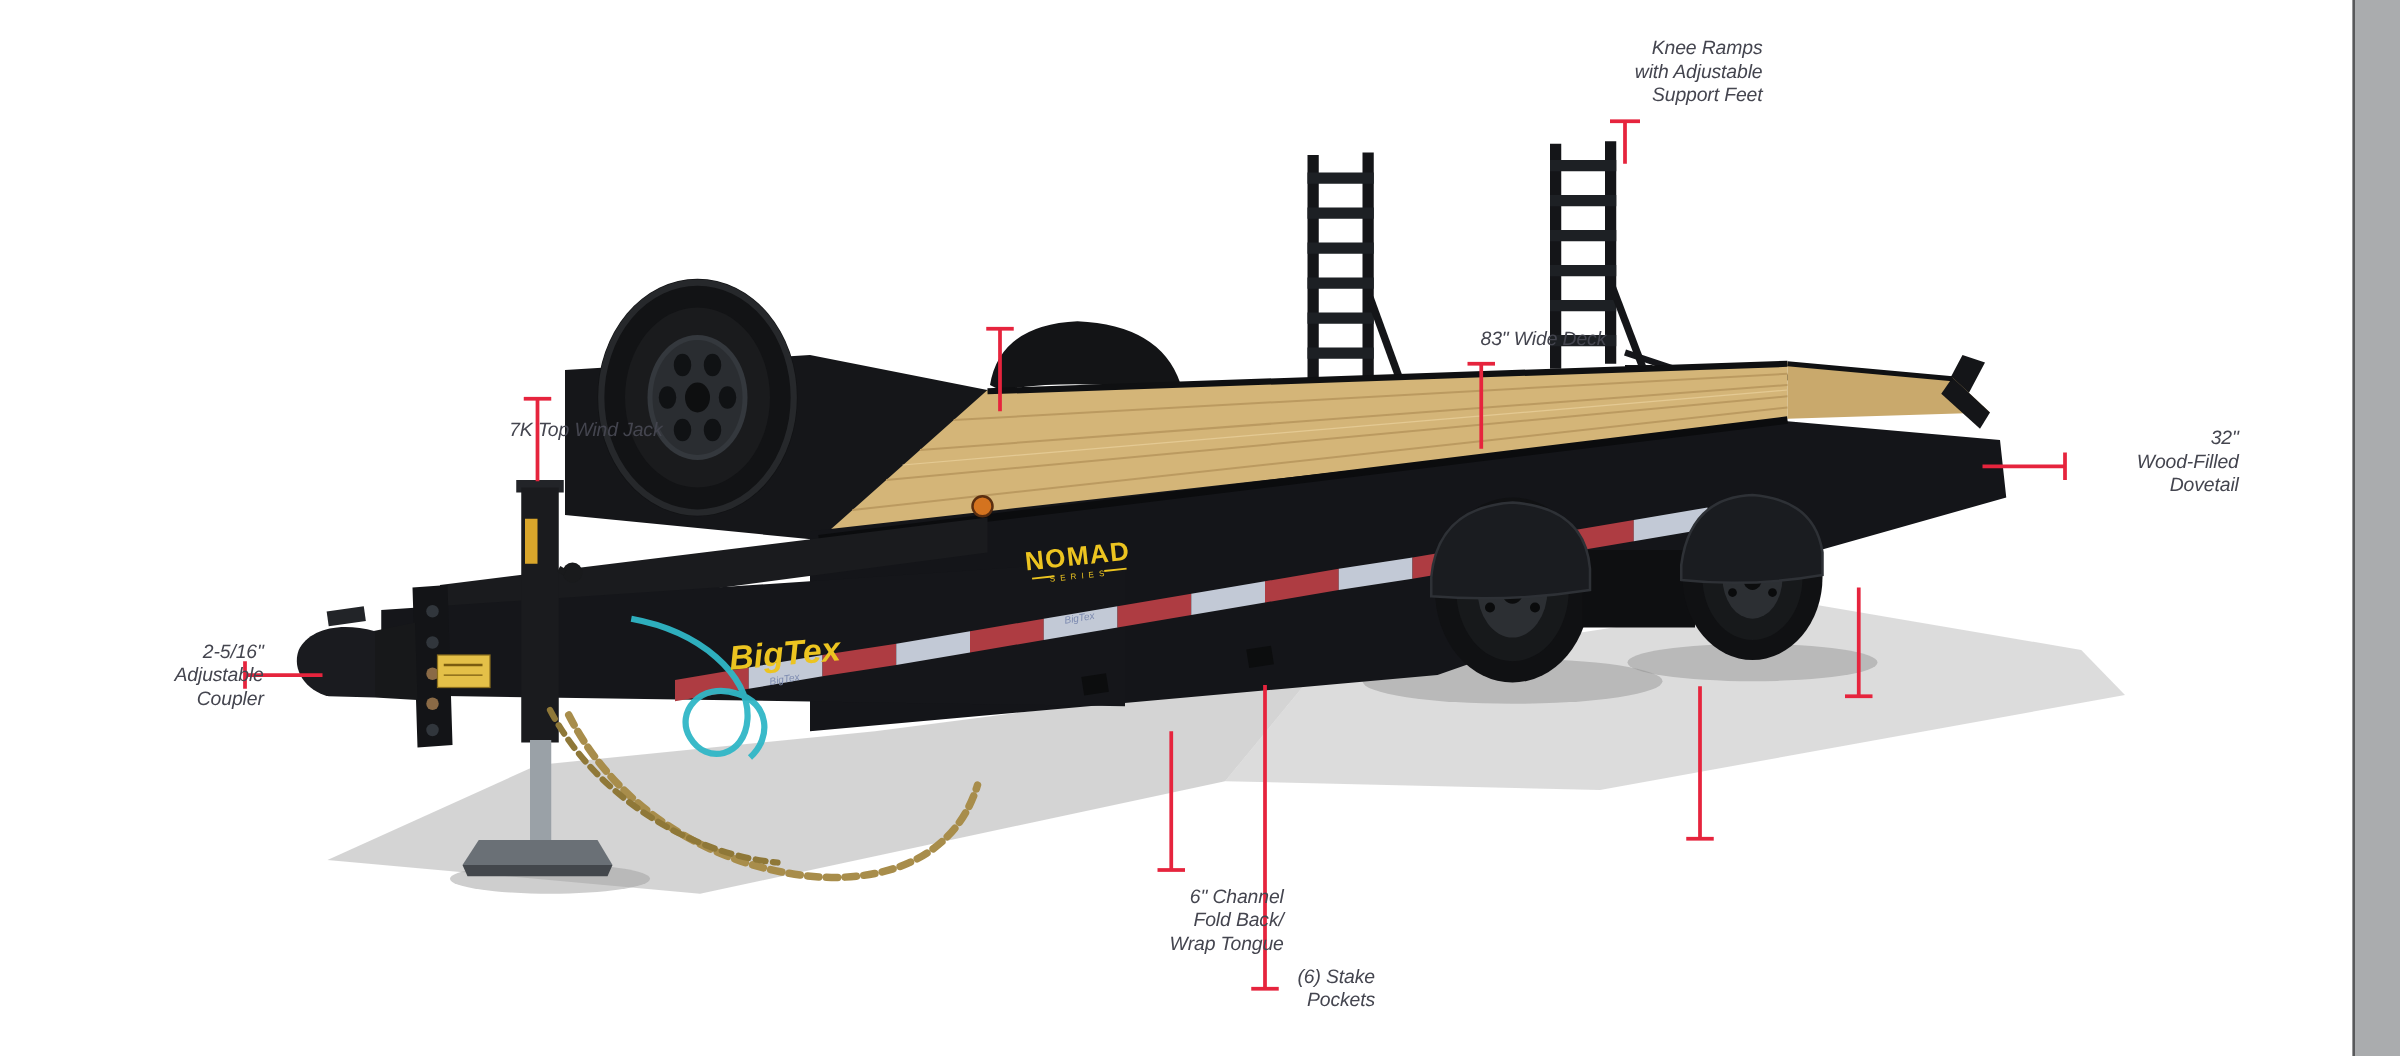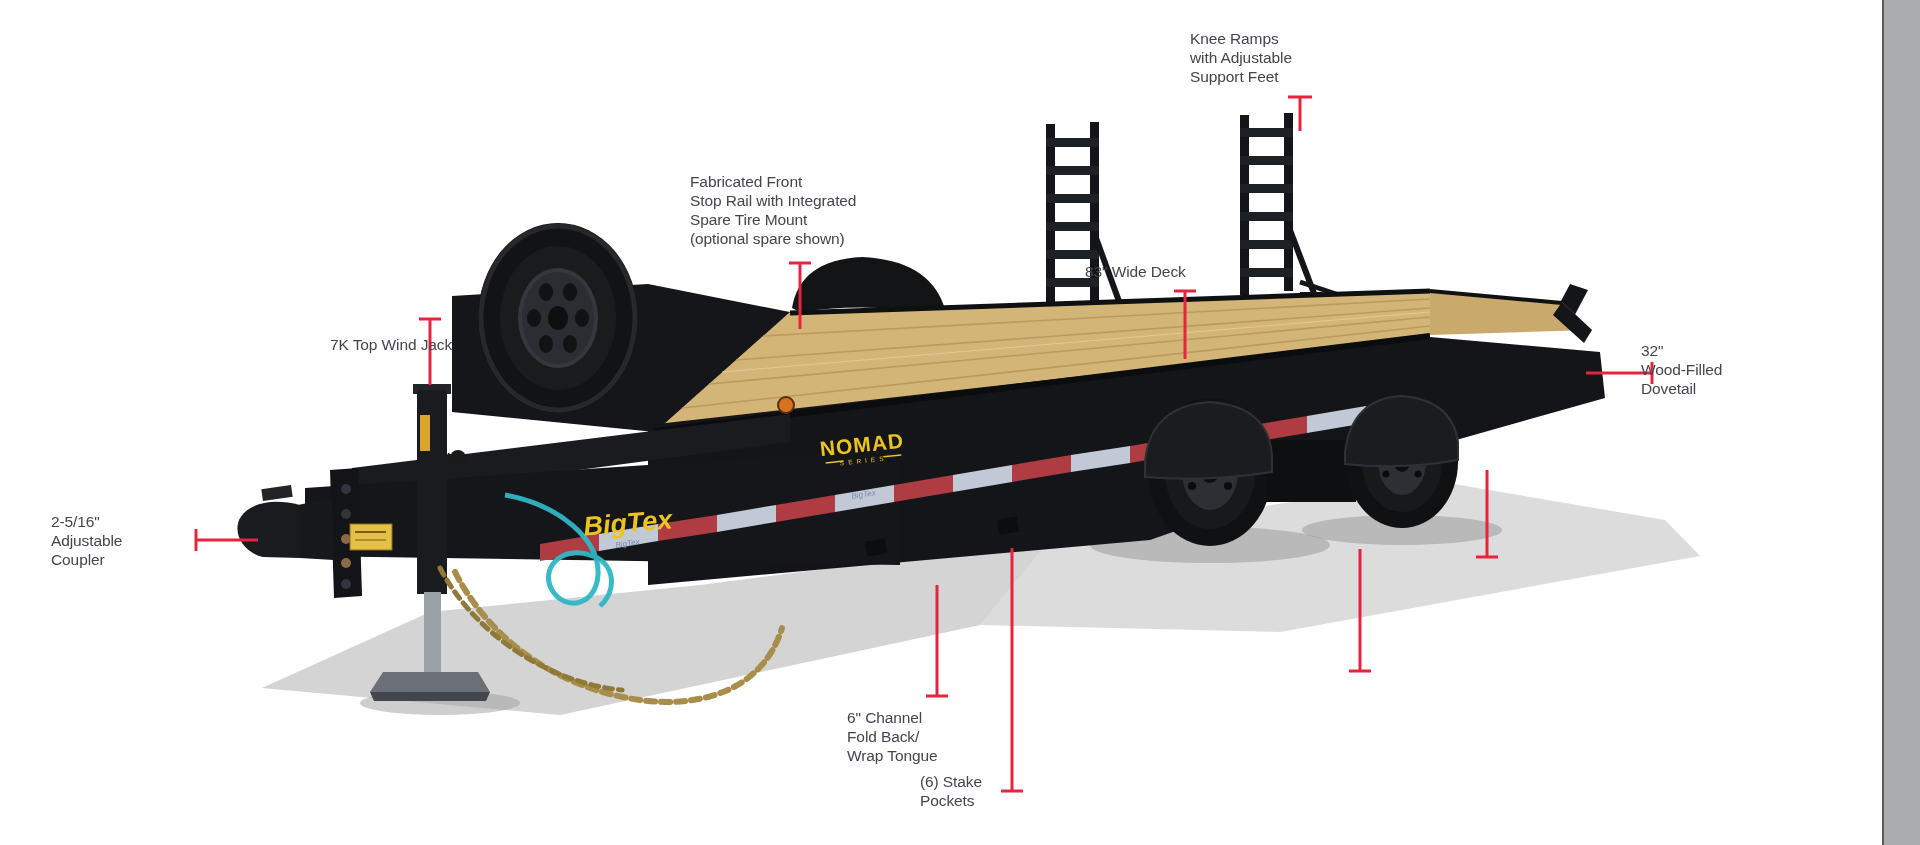--- a/index.html
+++ b/index.html
@@ -1,20 +1,20 @@
 <!DOCTYPE html>
 <html><head>
 <meta charset="utf-8">
 <style>
   html,body{margin:0;padding:0;background:#ffffff;}
   .stage{position:relative;width:1920px;height:845px;background:#ffffff;overflow:hidden;
          font-family:"Liberation Sans",sans-serif;}
   .art{position:absolute;left:0;top:0;}
-  .callout{position:absolute;text-align:left;white-space:pre-line;
-           font-size:15.5px;line-height:19px;letter-spacing:-0.1px;color:#44454f;}
+  .callout{position:absolute;text-align:right;white-space:pre-line;
+           font-size:15.5px;line-height:19px;letter-spacing:-0.1px;color:#44454f;font-style:italic;}
   .side-strip{position:absolute;top:0;right:0;width:36px;height:845px;
               background:#aaacae;border-left:2px solid #58595b;}
 </style>
 </head>
 <body>
 
 <div class="stage">
 
   <svg class="art" width="1920" height="845" viewBox="0 0 1920 845">
 
@@ -240,24 +240,20 @@
       <g>
           <line x1="1487" y1="470" x2="1487" y2="557"></line>
           <line x1="1476" y1="557" x2="1498" y2="557"></line>
         </g>
     </g>
   </svg>
 
   <div class="callout" style="left:1190px;top:29px;width:220px;">Knee Ramps
 with Adjustable
 Support Feet</div>
-  <div class="callout" style="left:690px;top:172px;width:220px;">Fabricated Front
-Stop Rail with Integrated
-Spare Tire Mount
-(optional spare shown)</div>
   <div class="callout" style="left:1085px;top:262px;width:200px;">83" Wide Deck</div>
   <div class="callout" style="left:330px;top:295px;width:200px;margin-top:40px;">7K Top Wind Jack</div>
   <div class="callout" style="left:1641px;top:341px;width:150px;">32"
 Wood-Filled
 Dovetail</div>
   <div class="callout" style="left:51px;top:512px;width:160px;">2-5/16"
 Adjustable
 Coupler</div>
   <div class="callout" style="left:847px;top:708px;width:180px;">6" Channel
 Fold Back/

